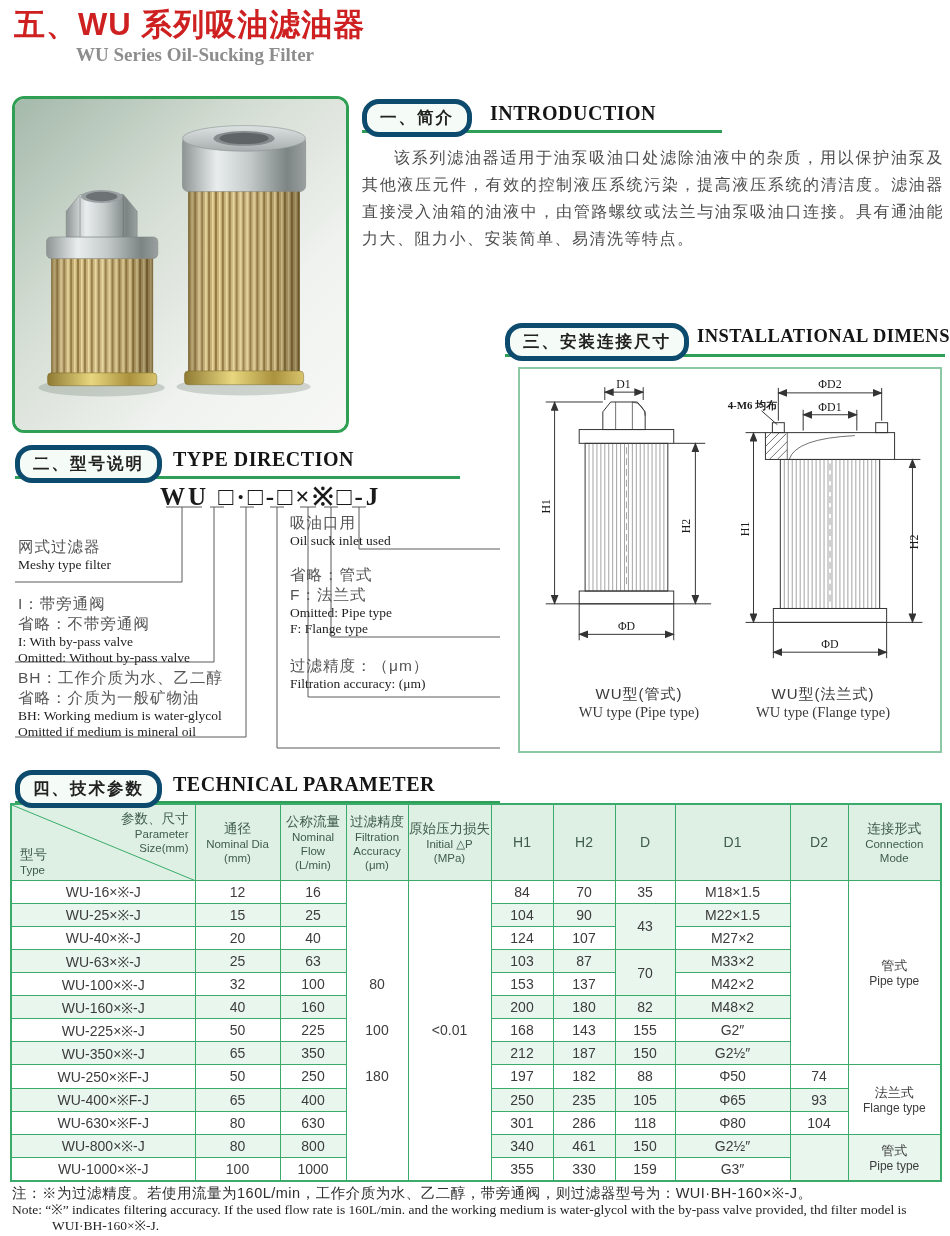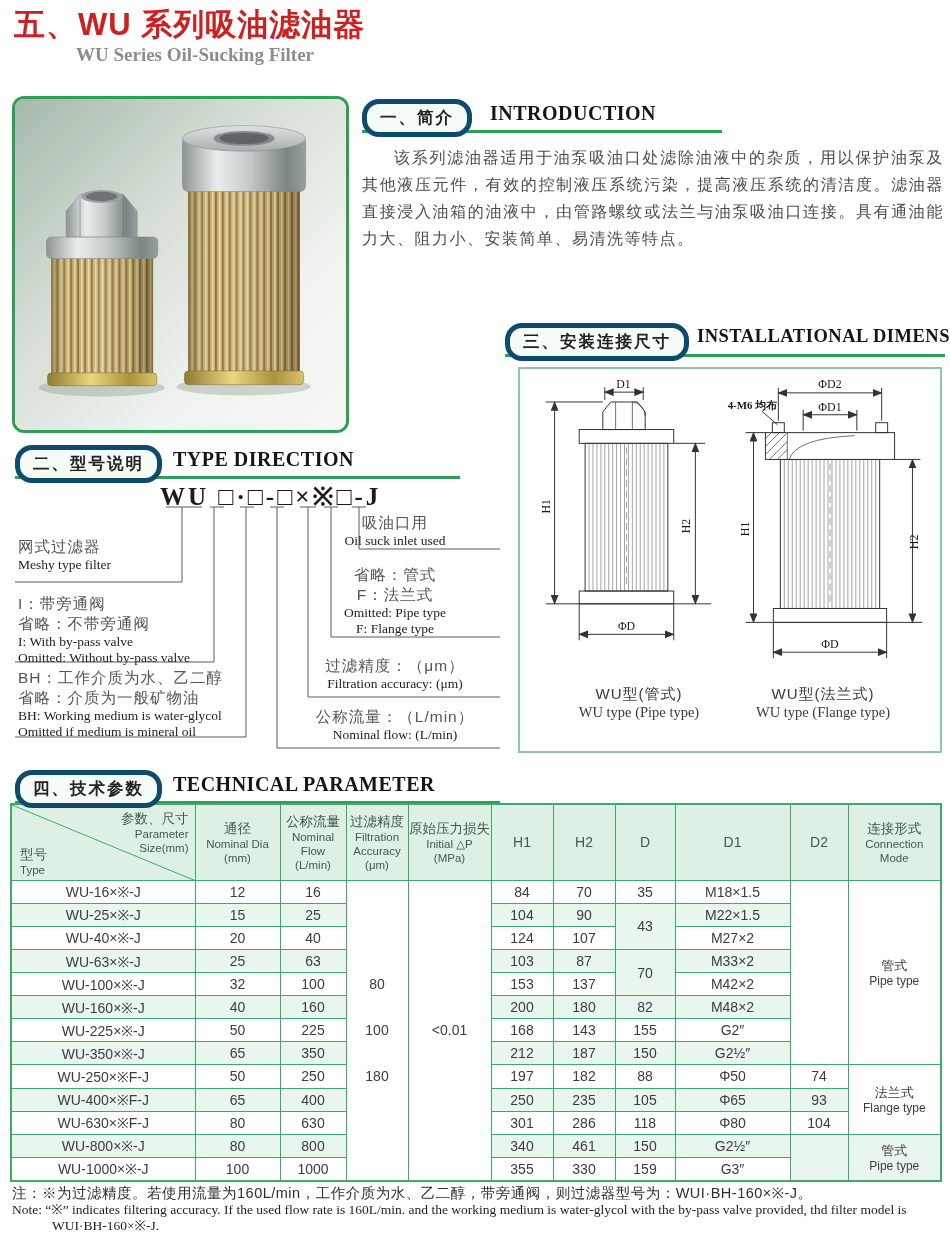--- a/index.html
+++ b/index.html
@@ -42,21 +42,21 @@
   svg text{font-family:"Liberation Serif",serif;}
 
   
   #code-line{position:absolute;left:160px;top:478px;font-family:"Liberation Serif",serif;font-size:25px;color:#1a1a1a;
              letter-spacing:3px;white-space:nowrap;font-weight:bold;}
   #type-svg{position:absolute;left:0;top:0;pointer-events:none;}
   .tlabel{position:absolute;line-height:19px;}
   .tlabel .zh{font-size:15.5px;color:#555;letter-spacing:1px;display:block;line-height:20px;}
   .tlabel .en{font-family:"Liberation Serif",serif;font-size:13.5px;color:#1d1d1d;display:block;line-height:16px;}
   .tl{left:18px;text-align:left;}
-  .tr{left:290px;width:210px;text-align:center;}
+  .tr{left:290px;width:210px;text-align:left;}
 
   
   #param-table{position:absolute;left:10px;top:803px;border-collapse:collapse;table-layout:fixed;width:930px;
                font-size:14px;color:#3c3c3c;}
   #param-table th,#param-table td{border:1px solid #3aab6b;padding:0;text-align:center;font-weight:normal;overflow:hidden;}
   #param-table{border:2px solid #3aab6b;}
   #param-table thead tr{height:76px;}
   #param-table thead th{background:#def0e4;color:#3f5c4b;vertical-align:middle;}
   #param-table tbody tr{height:23px;}
   #param-table tbody tr.g td{background:#e9f6ee;}
@@ -349,24 +349,20 @@
   <div class="tlabel tr" style="top:565px;">
     <span class="zh">省略：管式</span>
     <span class="zh">F：法兰式</span>
     <span class="en">Omitted: Pipe type</span>
     <span class="en">F: Flange type</span>
   </div>
   <div class="tlabel tr" style="top:656px;">
     <span class="zh">过滤精度：（μm）</span>
     <span class="en">Filtration accuracy: (μm)</span>
   </div>
-  <div class="tlabel tr" style="top:707px;">
-    <span class="zh">公称流量：（L/min）</span>
-    <span class="en">Nominal flow: (L/min)</span>
-  </div>
 
   <div class="sec" id="sec-param" style="left:15px;top:770px;width:485px;">
     <div class="line" style="width:485px;"></div>
     <span class="pill">四、技术参数</span>
     <span class="en" style="left:158px;">TECHNICAL PARAMETER</span>
   </div>
 
   <table id="param-table">
     <colgroup>
       <col style="width:184px">

